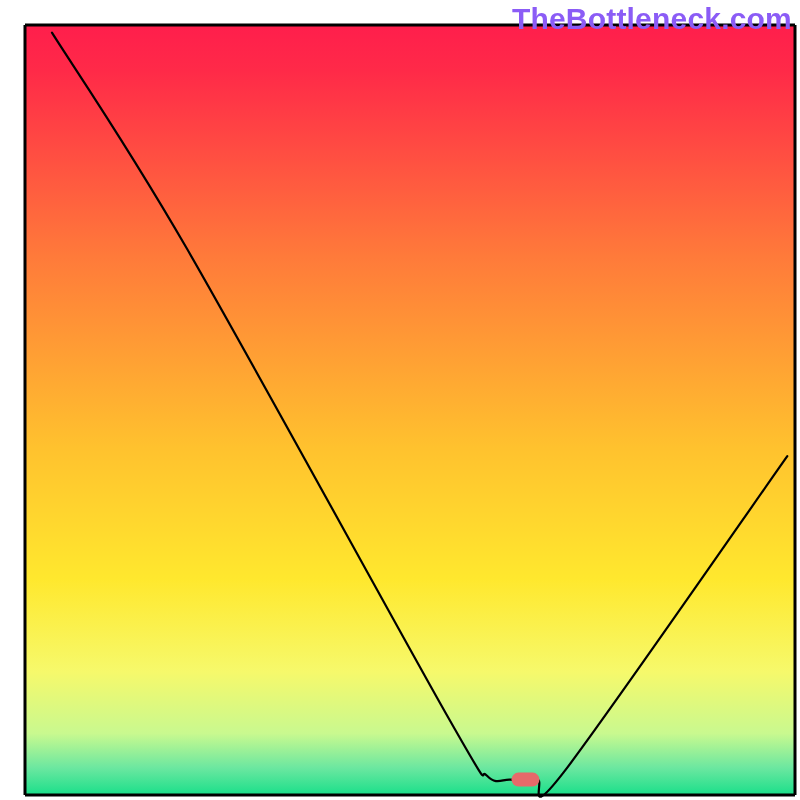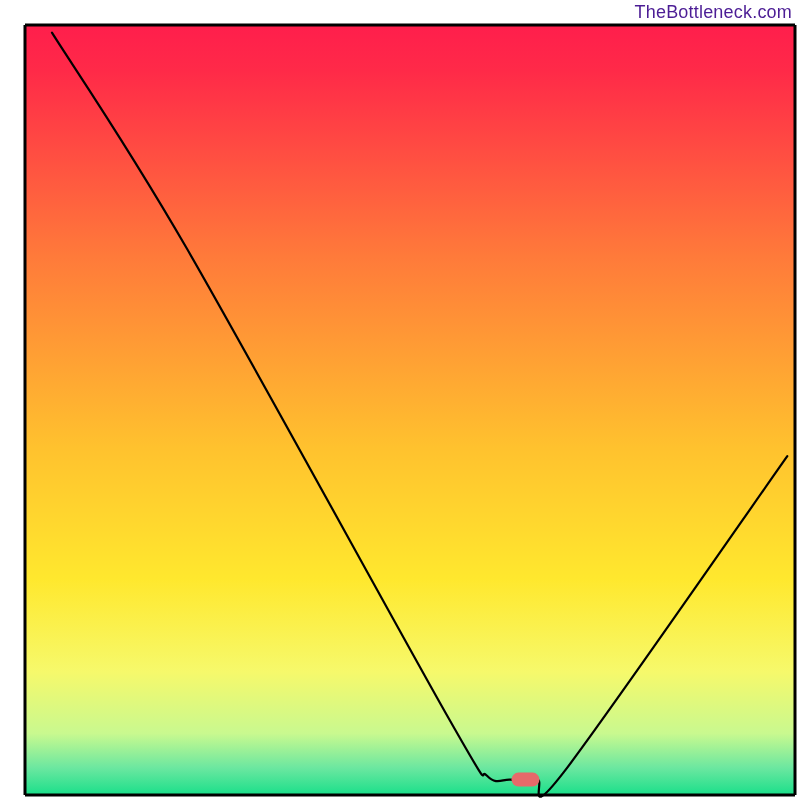--- a/index.html
+++ b/index.html
@@ -13,23 +13,23 @@
   .chart-container {
     position: relative;
     width: 800px;
     height: 800px;
     background: #ffffff;
   }
   .watermark {
     position: absolute;
     top: 2px;
     right: 8px;
-    font-size: 18px;
-    font-weight: normal;
-    color: #4c1d95;
+    font-size: 30px;
+    font-weight: bold;
+    color: #8b5cf6;
     letter-spacing: 0.2px;
     z-index: 10;
   }
   svg {
     display: block;
   }
 </style>
 </head>
 <body>
 

